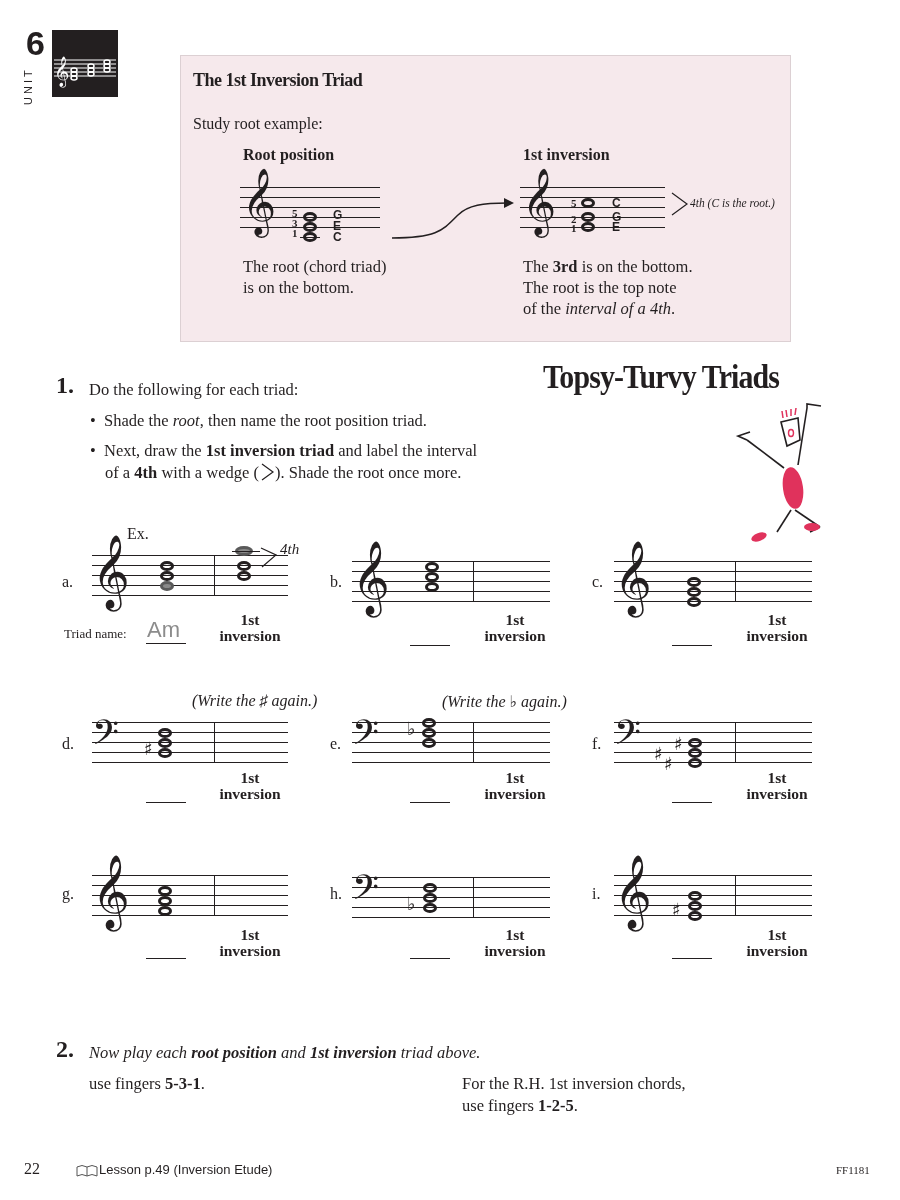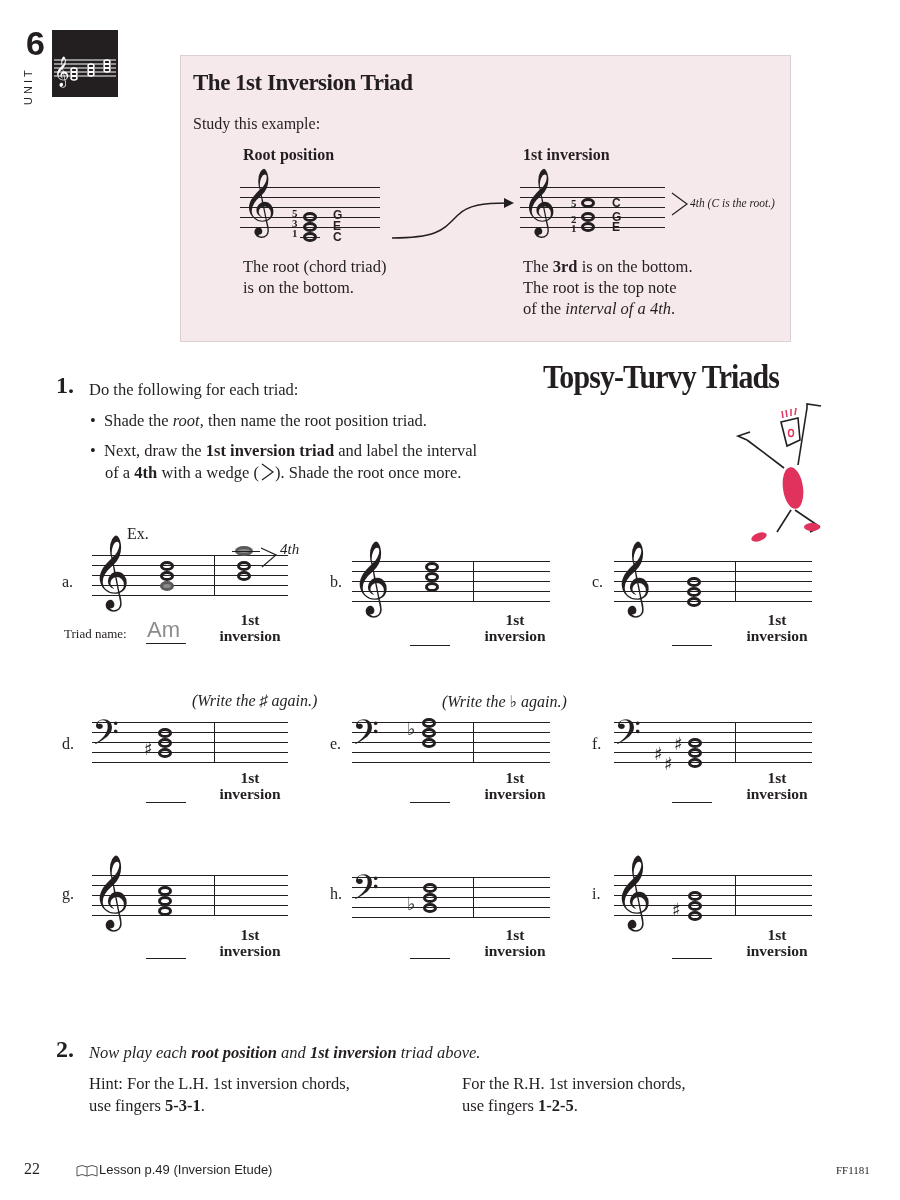--- a/index.html
+++ b/index.html
@@ -8,21 +8,21 @@
   .abs { position:absolute; }
 
   
   .unit-num { left:26px; top:26px; font-family:"Liberation Sans", sans-serif; font-weight:bold; font-size:34px; line-height:34px; }
   .unit-word { left:22px; top:64px; width:16px; font-family:"Liberation Sans", sans-serif; font-size:11px; letter-spacing:3px;
                writing-mode:vertical-rl; transform:rotate(180deg); height:44px; text-align:center; }
   .unit-box { left:52px; top:30px; width:66px; height:67px; background:#231f20; }
 
   
   .info-box { left:180px; top:55px; width:611px; height:287px; background:#f6e9ec; border:1px solid #dcd0d3; box-sizing:border-box; }
-  .info-title { left:193px; top:70px; font-size:23px; font-weight:bold; letter-spacing:-0.5px; }
+  .info-title { left:193px; top:70px; font-size:18px; font-weight:bold; letter-spacing:-0.5px; }
   .study { left:193px; top:115px; font-size:16px; }
   .sub-h { font-size:16px; font-weight:bold; }
   .body-16 { font-size:16.5px; line-height:21px; }
 
   .staff-line { position:absolute; height:1.2px; background:#231f20; }
   .barline { position:absolute; width:1.2px; background:#231f20; }
   .clef { position:absolute; font-family:"DejaVu Sans", sans-serif; color:#231f20; line-height:1; }
   .note { position:absolute; width:14px; height:10px; border-radius:50%; border:3px solid #231f20; box-sizing:border-box; background:transparent; }
   .note.shaded { background:#8a8a8a; border-color:#5a5a5a; }
   .acc { position:absolute; font-family:"DejaVu Sans", sans-serif; font-size:18px; line-height:1; color:#231f20; }
@@ -65,21 +65,21 @@
         <ellipse cx="39" cy="36" rx="3" ry="2"></ellipse>
       <ellipse cx="55" cy="40" rx="3" ry="2"></ellipse>
         <ellipse cx="55" cy="36" rx="3" ry="2"></ellipse>
         <ellipse cx="55" cy="32" rx="3" ry="2"></ellipse>
     </g>
   </svg>
 </div>
 
 <div class="abs info-box"></div>
 <div class="abs info-title">The 1st Inversion Triad</div>
-<div class="abs study">Study this example:</div>
+<div class="abs study">Study root example:</div>
 <div class="abs sub-h" style="left:243px;top:146px;">Root position</div>
 <div class="abs sub-h" style="left:523px;top:146px;">1st inversion</div>
 
 <div class="abs" style="left:240px;top:170px;width:140px;height:80px;">
   <div class="staff-line" style="left:0;top:17px;width:140px;"></div>
   <div class="staff-line" style="left:0;top:27px;width:140px;"></div>
   <div class="staff-line" style="left:0;top:37px;width:140px;"></div>
   <div class="staff-line" style="left:0;top:47px;width:140px;"></div>
   <div class="staff-line" style="left:0;top:57px;width:140px;"></div>
   <div class="clef" style="left:2px;top:2px;font-size:58px;">𝄞</div>
@@ -359,21 +359,20 @@
       <div>1st</div>
       <div>inversion</div>
     </div>
 </div>
 
 <div class="abs num" style="left:56px;top:1036px;">2.</div>
 <div class="abs instr" style="left:89px;top:1043px;font-style:italic;">
   <span>Now play each </span><b>root position</b><span> and </span><b>1st inversion</b><span> triad above.</span>
 </div>
 <div class="abs instr" style="left:89px;top:1073px;line-height:22px;">
-  <div>Hint: For the L.H. 1st inversion chords,</div>
   <div><span>use fingers </span><b>5-3-1</b><span>.</span></div>
 </div>
 <div class="abs instr" style="left:462px;top:1073px;line-height:22px;">
   <div>For the R.H. 1st inversion chords,</div>
   <div><span>use fingers </span><b>1-2-5</b><span>.</span></div>
 </div>
 
 <div class="abs" style="left:24px;top:1160px;font-size:16px;">22</div>
 <svg class="abs" style="left:76px;top:1164px;" width="22" height="13">
   <path d="M1 3 Q6 0 11 3 Q16 0 21 3 L21 12 Q16 9 11 12 Q6 9 1 12 Z" fill="none" stroke="#555" stroke-width="1"></path>

